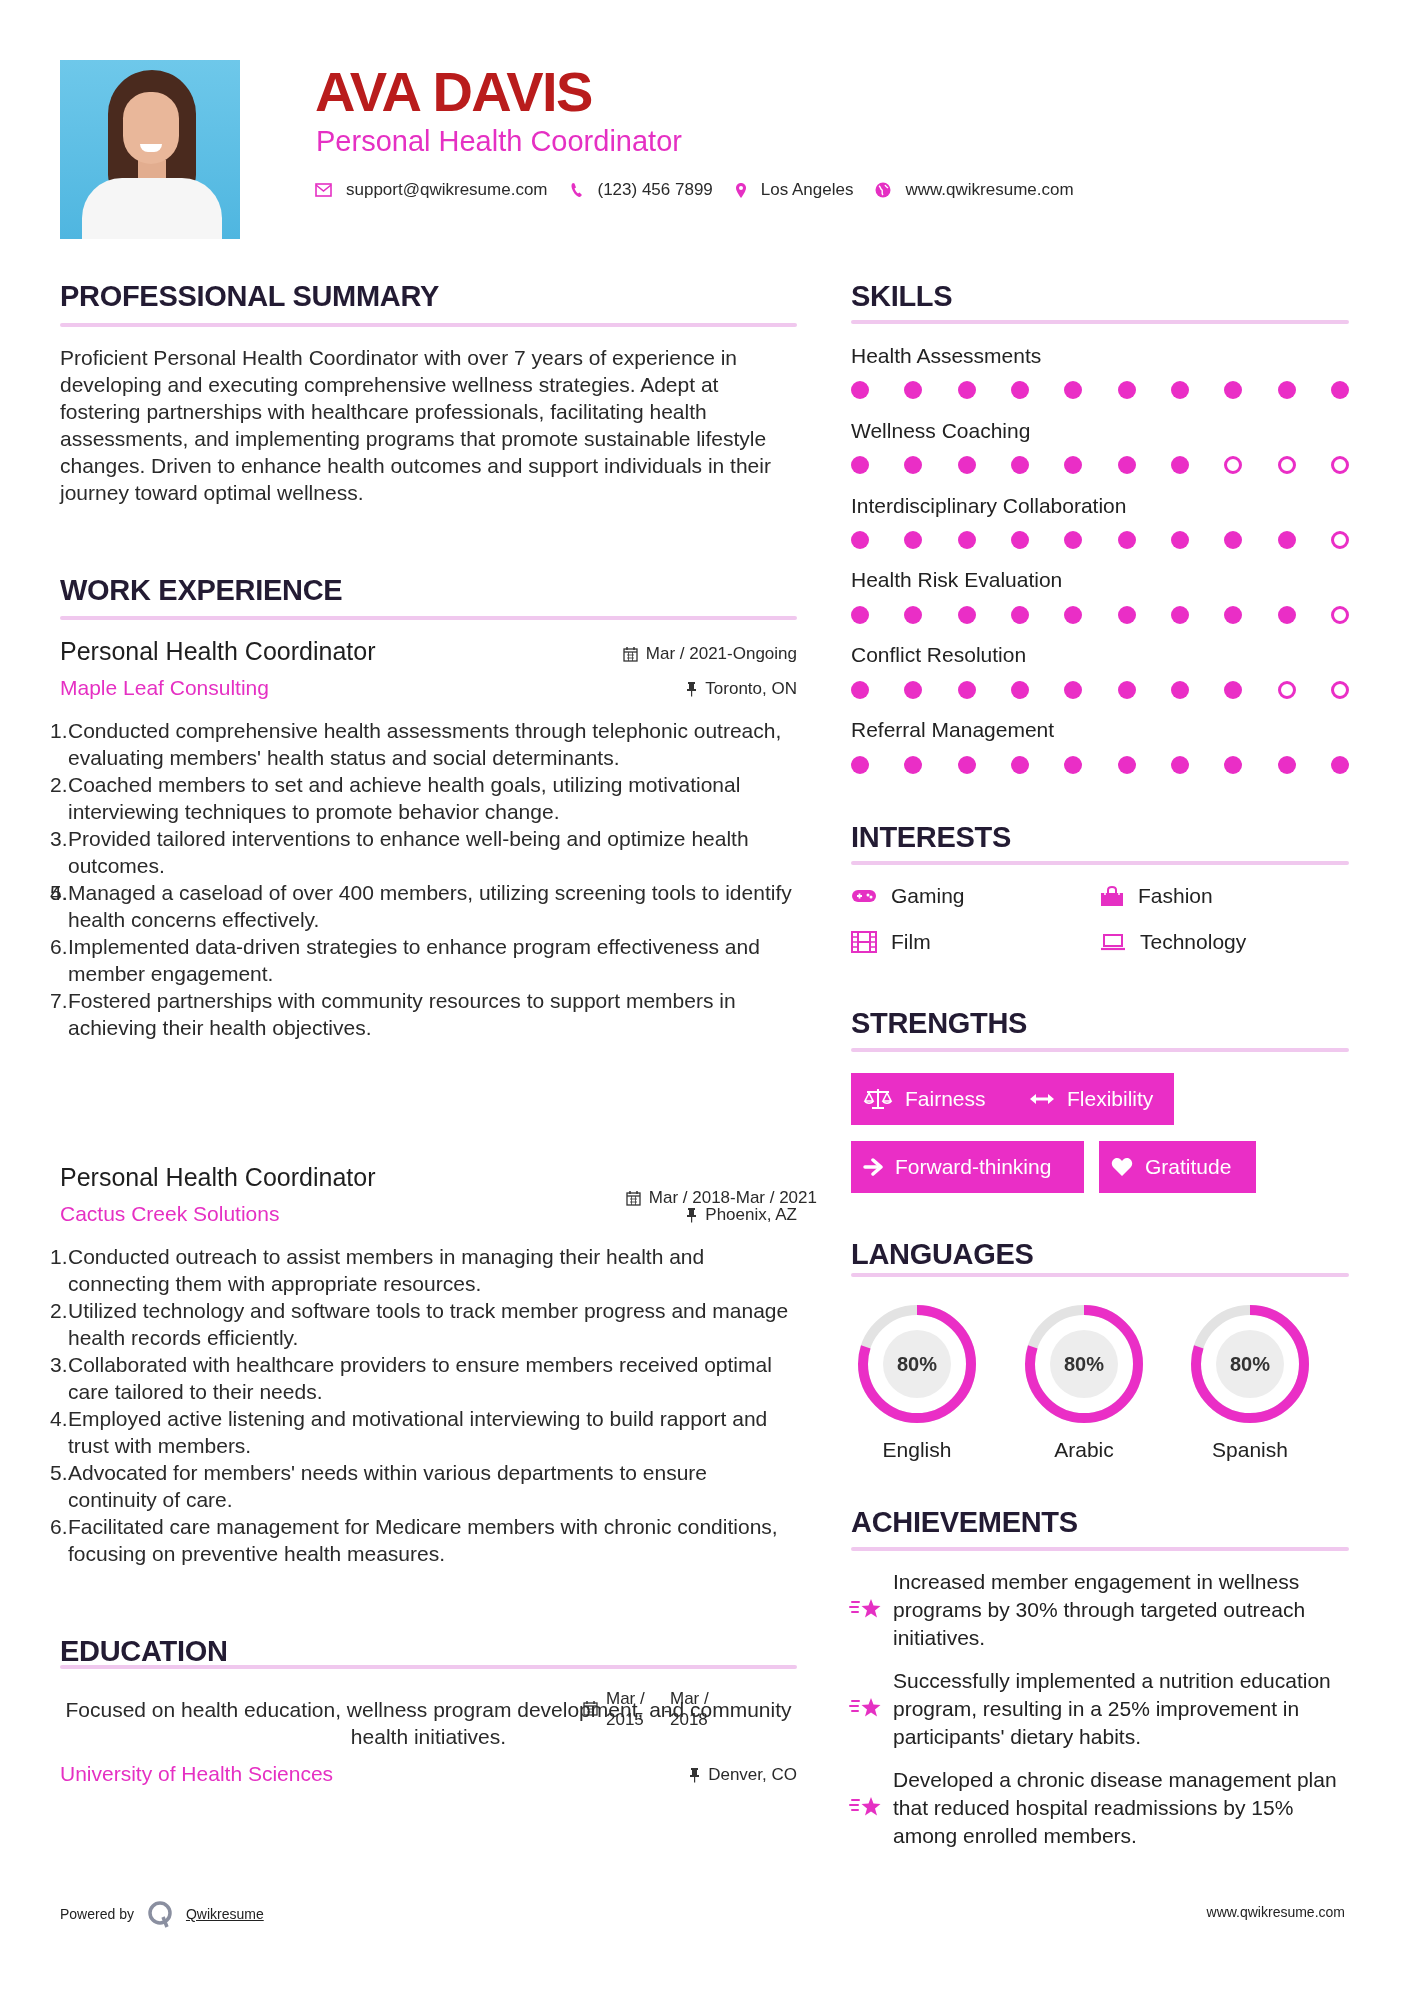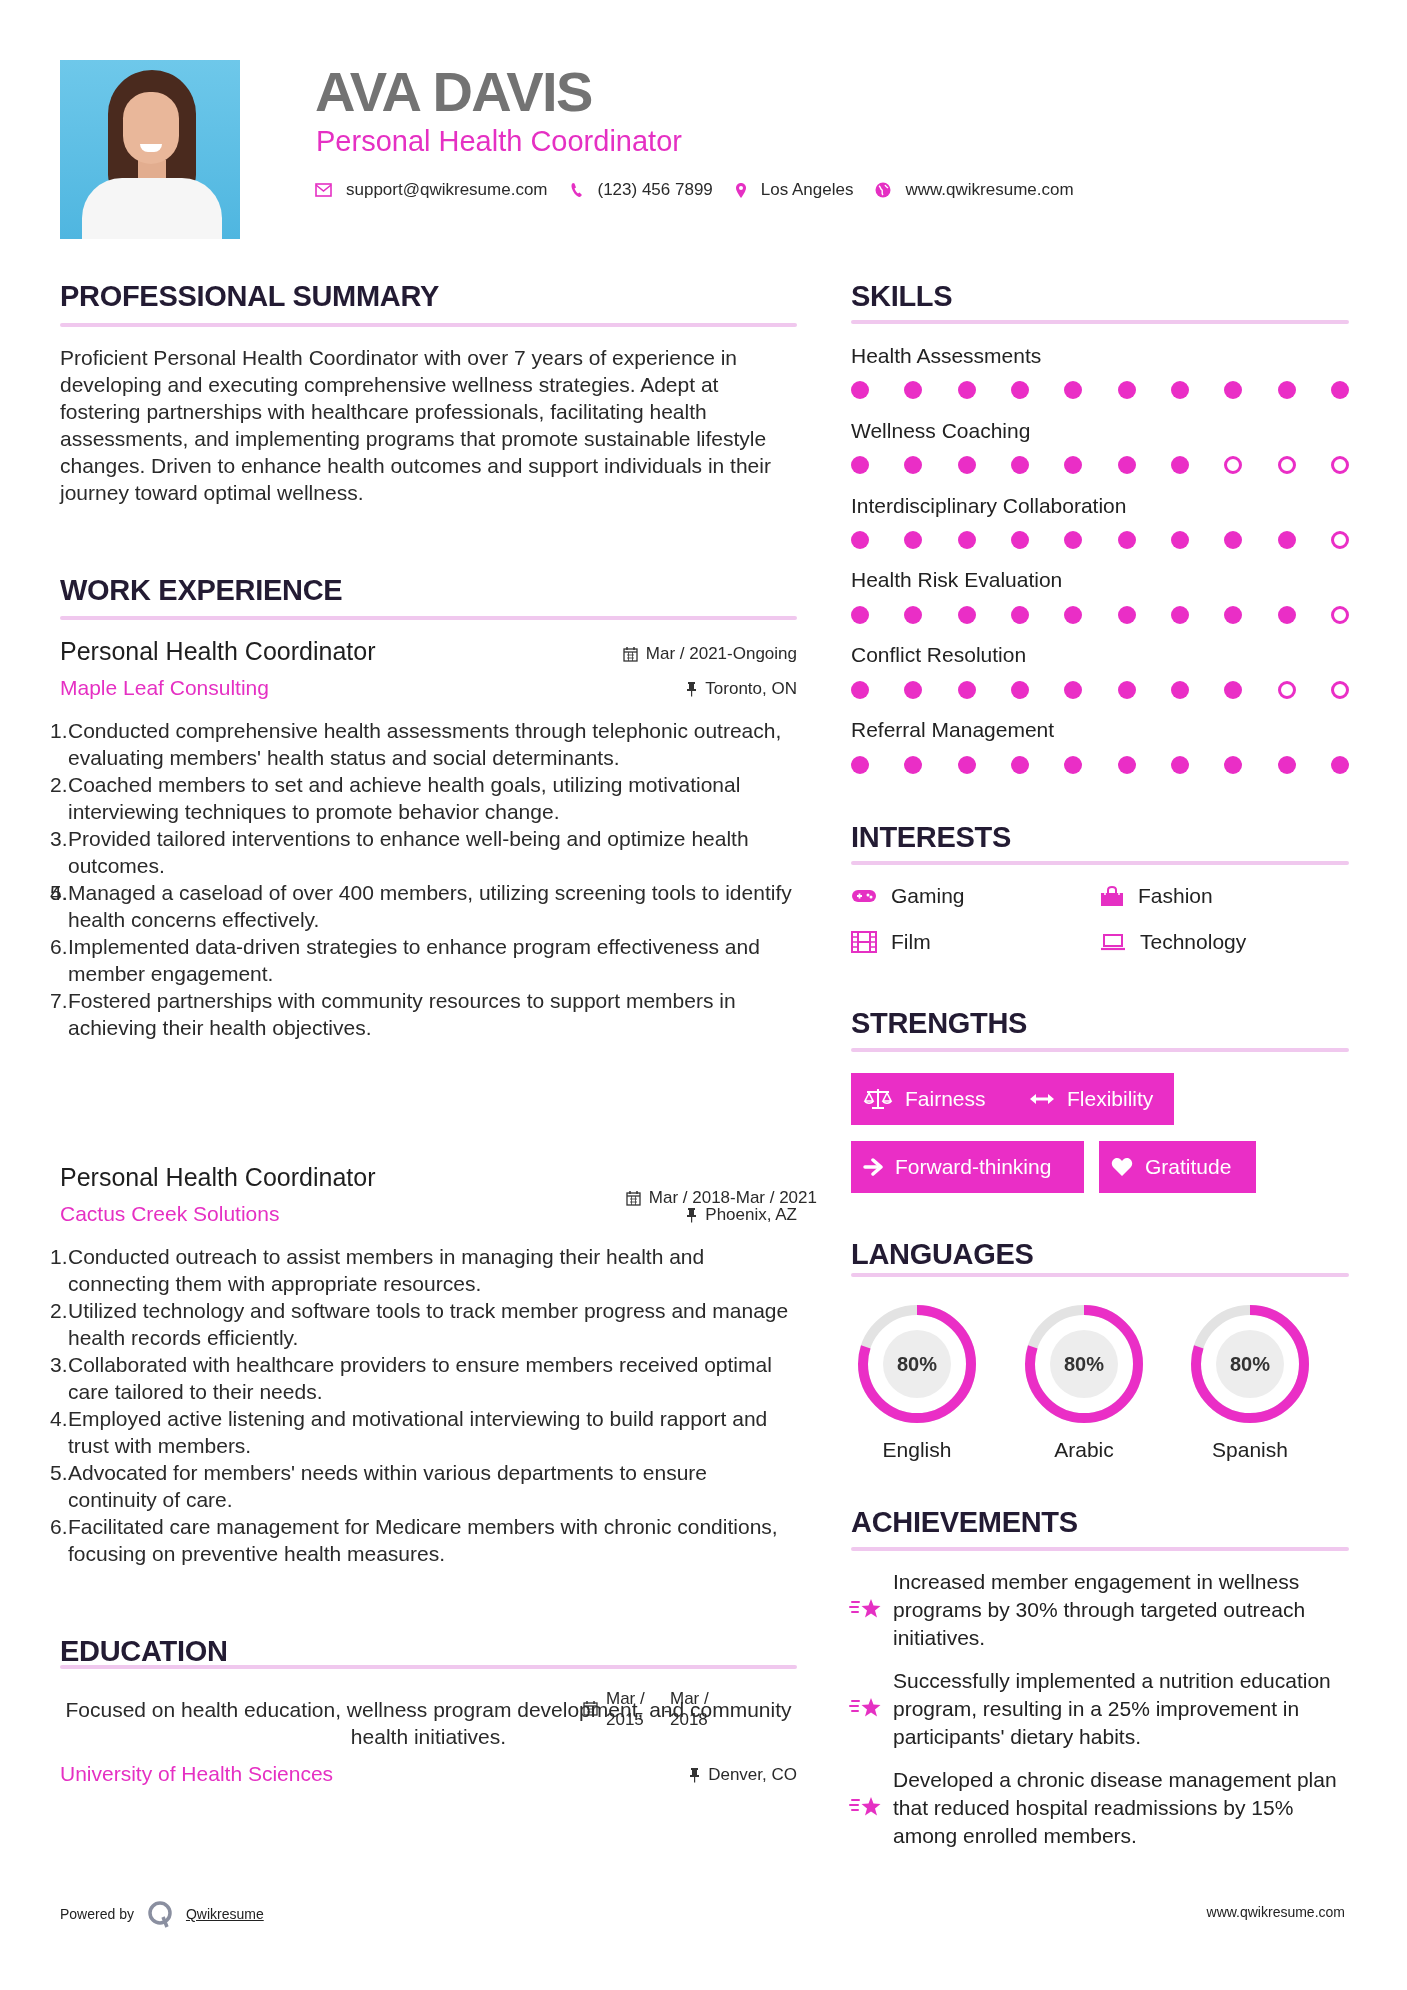--- a/index.html
+++ b/index.html
@@ -8,21 +8,21 @@
   .page { position: absolute; left: 0; top: 0; width: 1407px; height: 1990px; }
 
   
   .photo { position: absolute; left: 60px; top: 60px; width: 180px; height: 179px; background: linear-gradient(180deg,#6ec8ea 0%,#4fb6e0 100%); overflow: hidden; }
   .photo .hair { position: absolute; left: 48px; top: 10px; width: 88px; height: 125px; background: #4a2a1e; border-radius: 44px 44px 20px 20px; }
   .photo .face { position: absolute; left: 63px; top: 32px; width: 56px; height: 72px; background: #e9b79a; border-radius: 28px 28px 30px 30px; }
   .photo .smile { position: absolute; left: 80px; top: 84px; width: 22px; height: 8px; background: #ffffff; border-radius: 0 0 11px 11px; }
   .photo .shirt { position: absolute; left: 22px; top: 118px; width: 140px; height: 70px; background: #f6f6f6; border-radius: 40px 40px 0 0; }
   .photo .neck { position: absolute; left: 78px; top: 100px; width: 28px; height: 30px; background: #e2ad8f; }
 
-  .name { position: absolute; left: 315px; top: 60px; font-size: 56px; font-weight: 700; color: #737373; letter-spacing: -1.5px; line-height: 64px; }
+  .name { position: absolute; left: 315px; top: 60px; font-size: 56px; font-weight: 700; color: #b91c1c; letter-spacing: -1.5px; line-height: 64px; }
   .jobtitle { position: absolute; left: 316px; top: 124px; font-size: 29px; color: #e530c3; line-height: 34px; }
   .contacts { position: absolute; left: 315px; top: 178px; display: flex; align-items: center; font-size: 17px; color: #2a2a2a; line-height: 24px; }
   .contacts .ci { display: inline-flex; align-items: center; margin-right: 22px; }
   .contacts .ico { color: #e530c3; margin-right: 14px; font-size: 16px; display: inline-flex; }
   .sec-title { position: absolute; font-size: 29px; font-weight: 700; color: #231b33; line-height: 34px; letter-spacing: -0.3px; }
   .sec-line { position: absolute; height: 4px; background: #f0c8ee; border-radius: 2px; }
 
   .para { position: absolute; font-size: 21px; line-height: 27px; color: #2a2a2a; }
 
   .job-title { position: absolute; font-size: 25px; color: #1e1e1e; line-height: 30px; }

